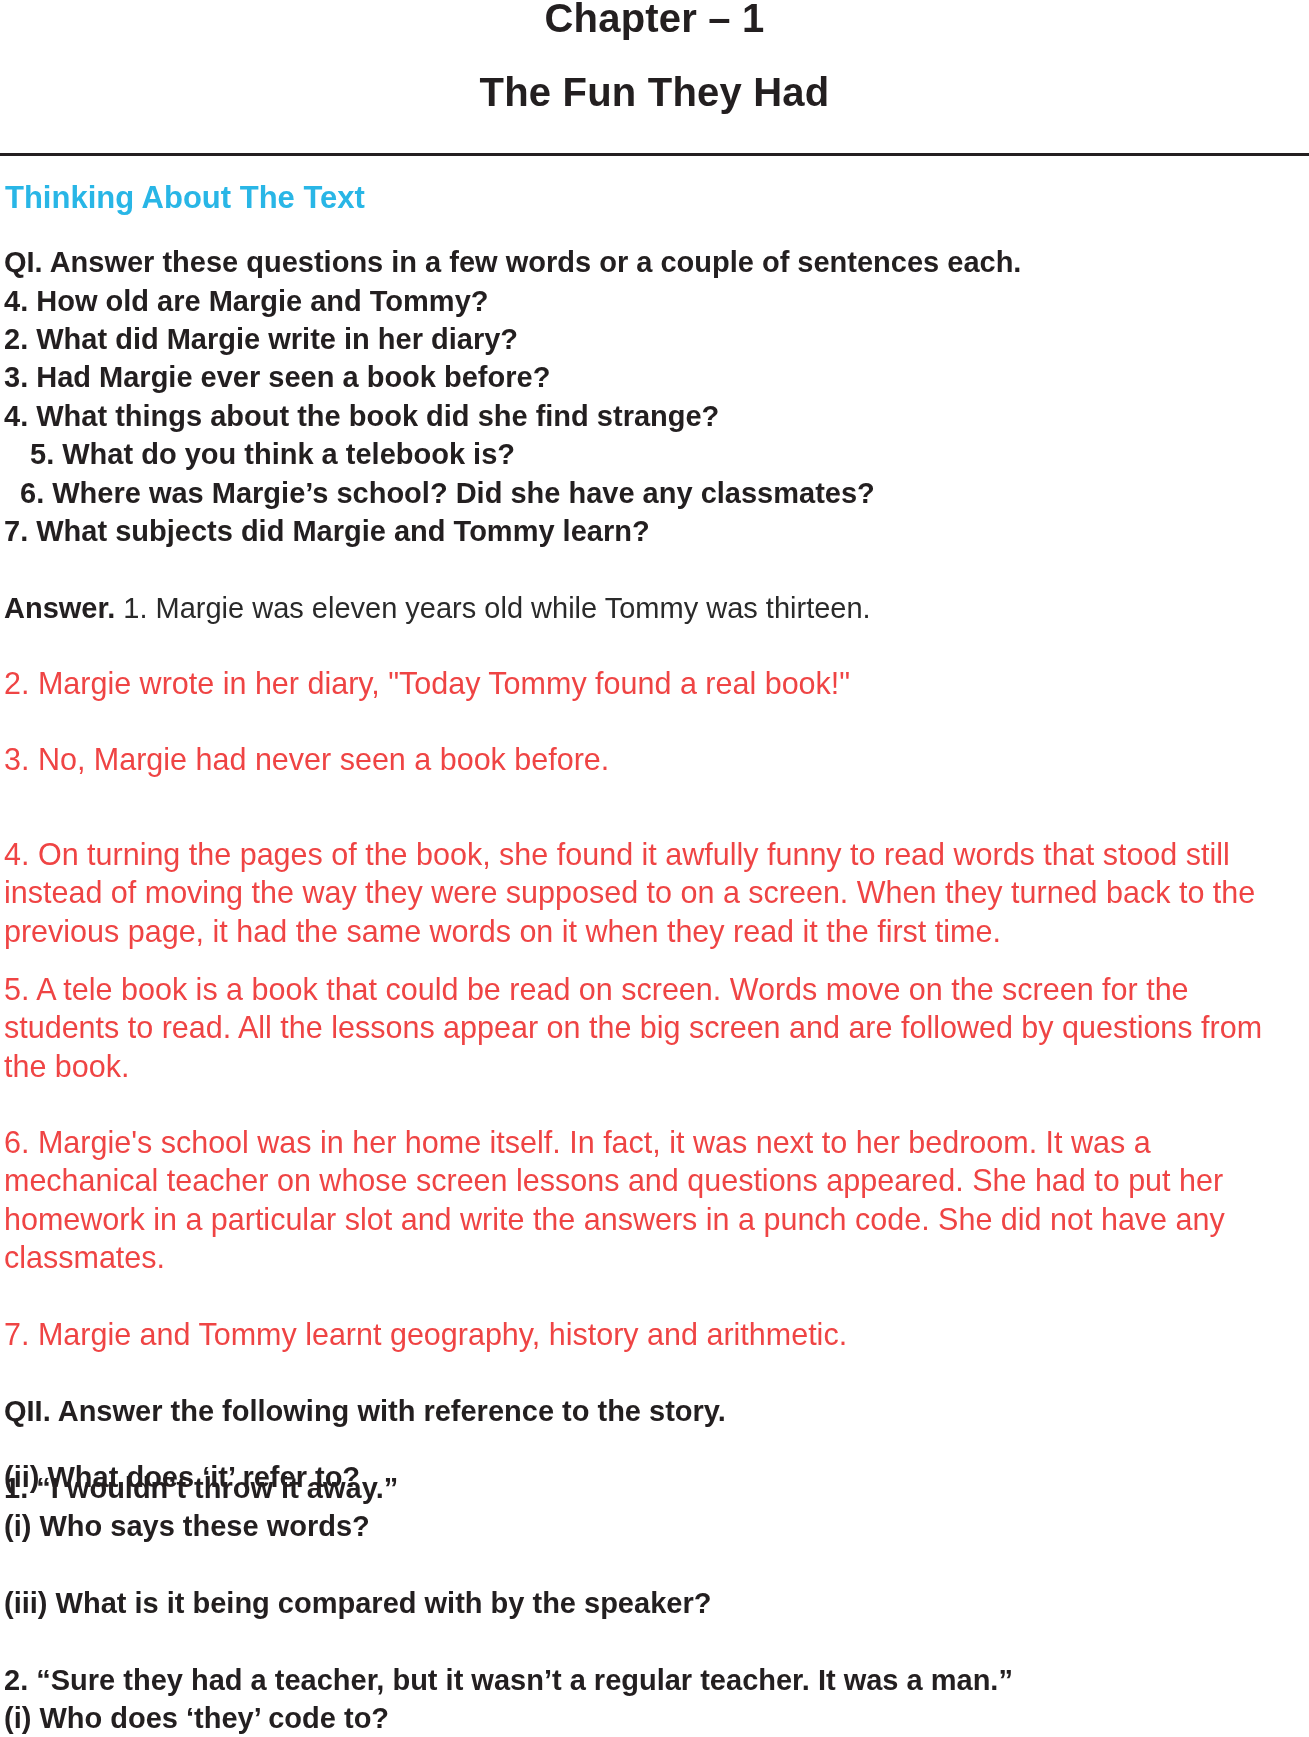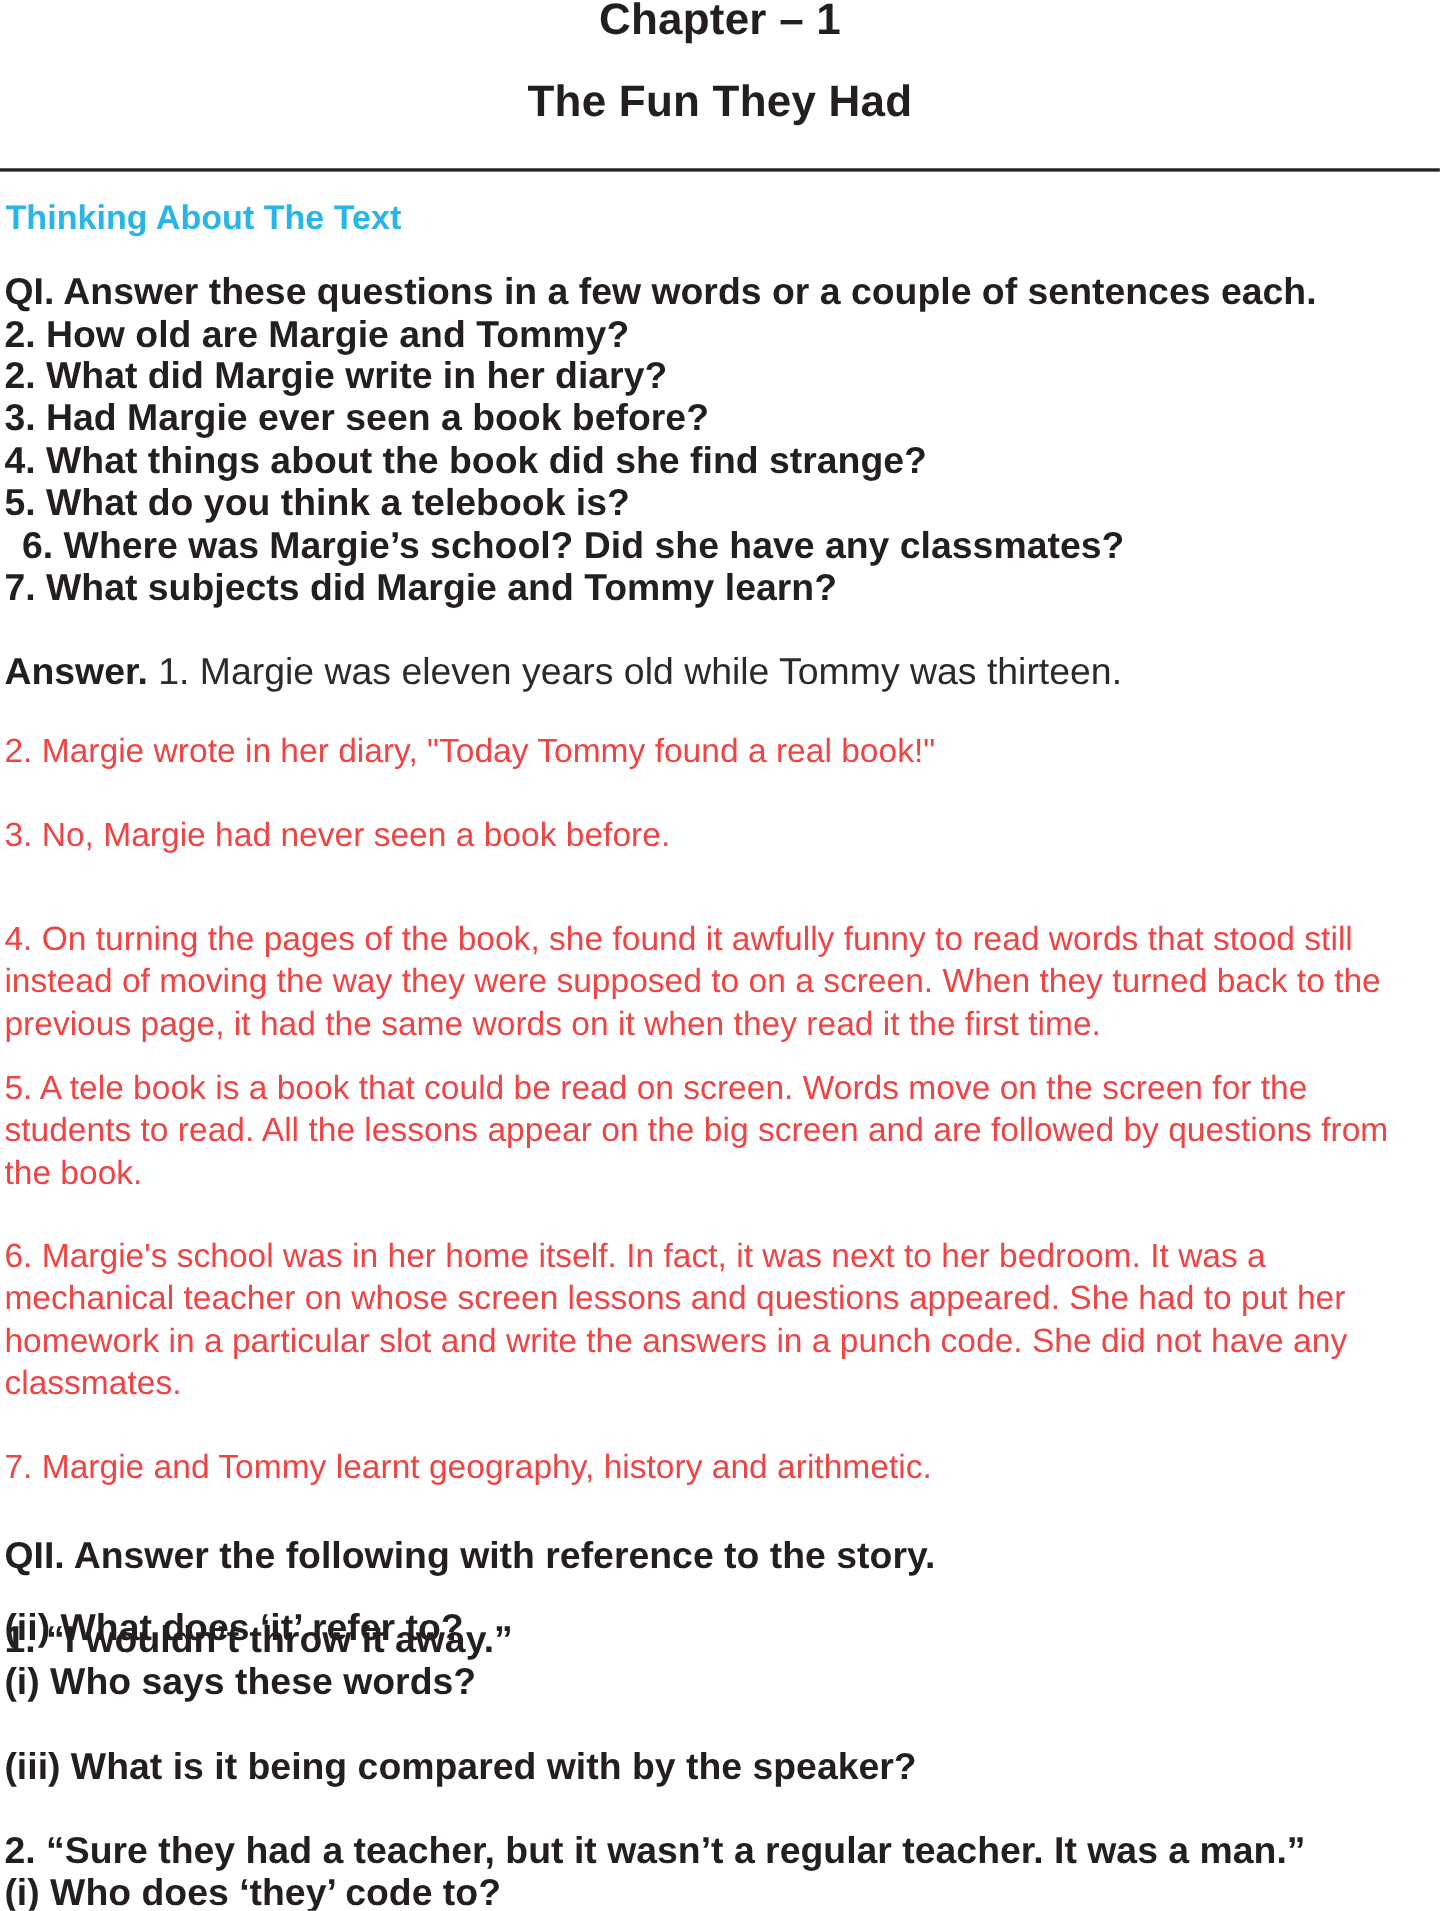--- a/index.html
+++ b/index.html
@@ -43,21 +43,21 @@
       font-weight: bold;
       font-size: 31px;
       color: #29b6e6;
       line-height: 1;
     }
     .line {
       position: absolute;
       left: 4px;
       white-space: nowrap;
       line-height: 1;
-      font-size: 34px;
+      font-size: 29px;
     }
     .bold { font-weight: bold; }
     .normal { font-weight: normal; color: #2a2a2a; }
     .para {
       position: absolute;
       left: 4px;
       width: 1305px;
       font-size: 30.5px;
       line-height: 38.3px;
       color: #ef4444;
@@ -67,25 +67,25 @@
 <body>
 
 <div>
   <div class="title chapter">Chapter – 1</div>
   <div class="title story-title">The Fun They Had</div>
   <div class="rule"></div>
 
   <div class="section-heading">Thinking About The Text</div>
 
   <div class="line bold" style="top:248px;">QI. Answer these questions in a few words or a couple of sentences each.</div>
-  <div class="line bold" style="top:287px;">2. How old are Margie and Tommy?</div>
+  <div class="line bold" style="top:287px;">4. How old are Margie and Tommy?</div>
   <div class="line bold" style="top:325px;">2. What did Margie write in her diary?</div>
   <div class="line bold" style="top:363px;">3. Had Margie ever seen a book before?</div>
   <div class="line bold" style="top:402px;">4. What things about the book did she find strange?</div>
-  <div class="line bold" style="top:440px;">5. What do you think a telebook is?</div>
+  <div class="line bold" style="top:440px;margin-left:26px;">5. What do you think a telebook is?</div>
   <div class="line bold" style="top:479px;margin-left:16px;">6. Where was Margie’s school? Did she have any classmates?</div>
   <div class="line bold" style="top:517px;">7. What subjects did Margie and Tommy learn?</div>
 
   <div class="line" style="top:594px;">
     <span class="bold">Answer.</span>
     <span class="normal">1. Margie was eleven years old while Tommy was thirteen.</span>
   </div>
 
   <div class="para" style="top:664px;">2. Margie wrote in her diary, "Today Tommy found a real book!"</div>
   <div class="para" style="top:740px;">3. No, Margie had never seen a book before.</div>

